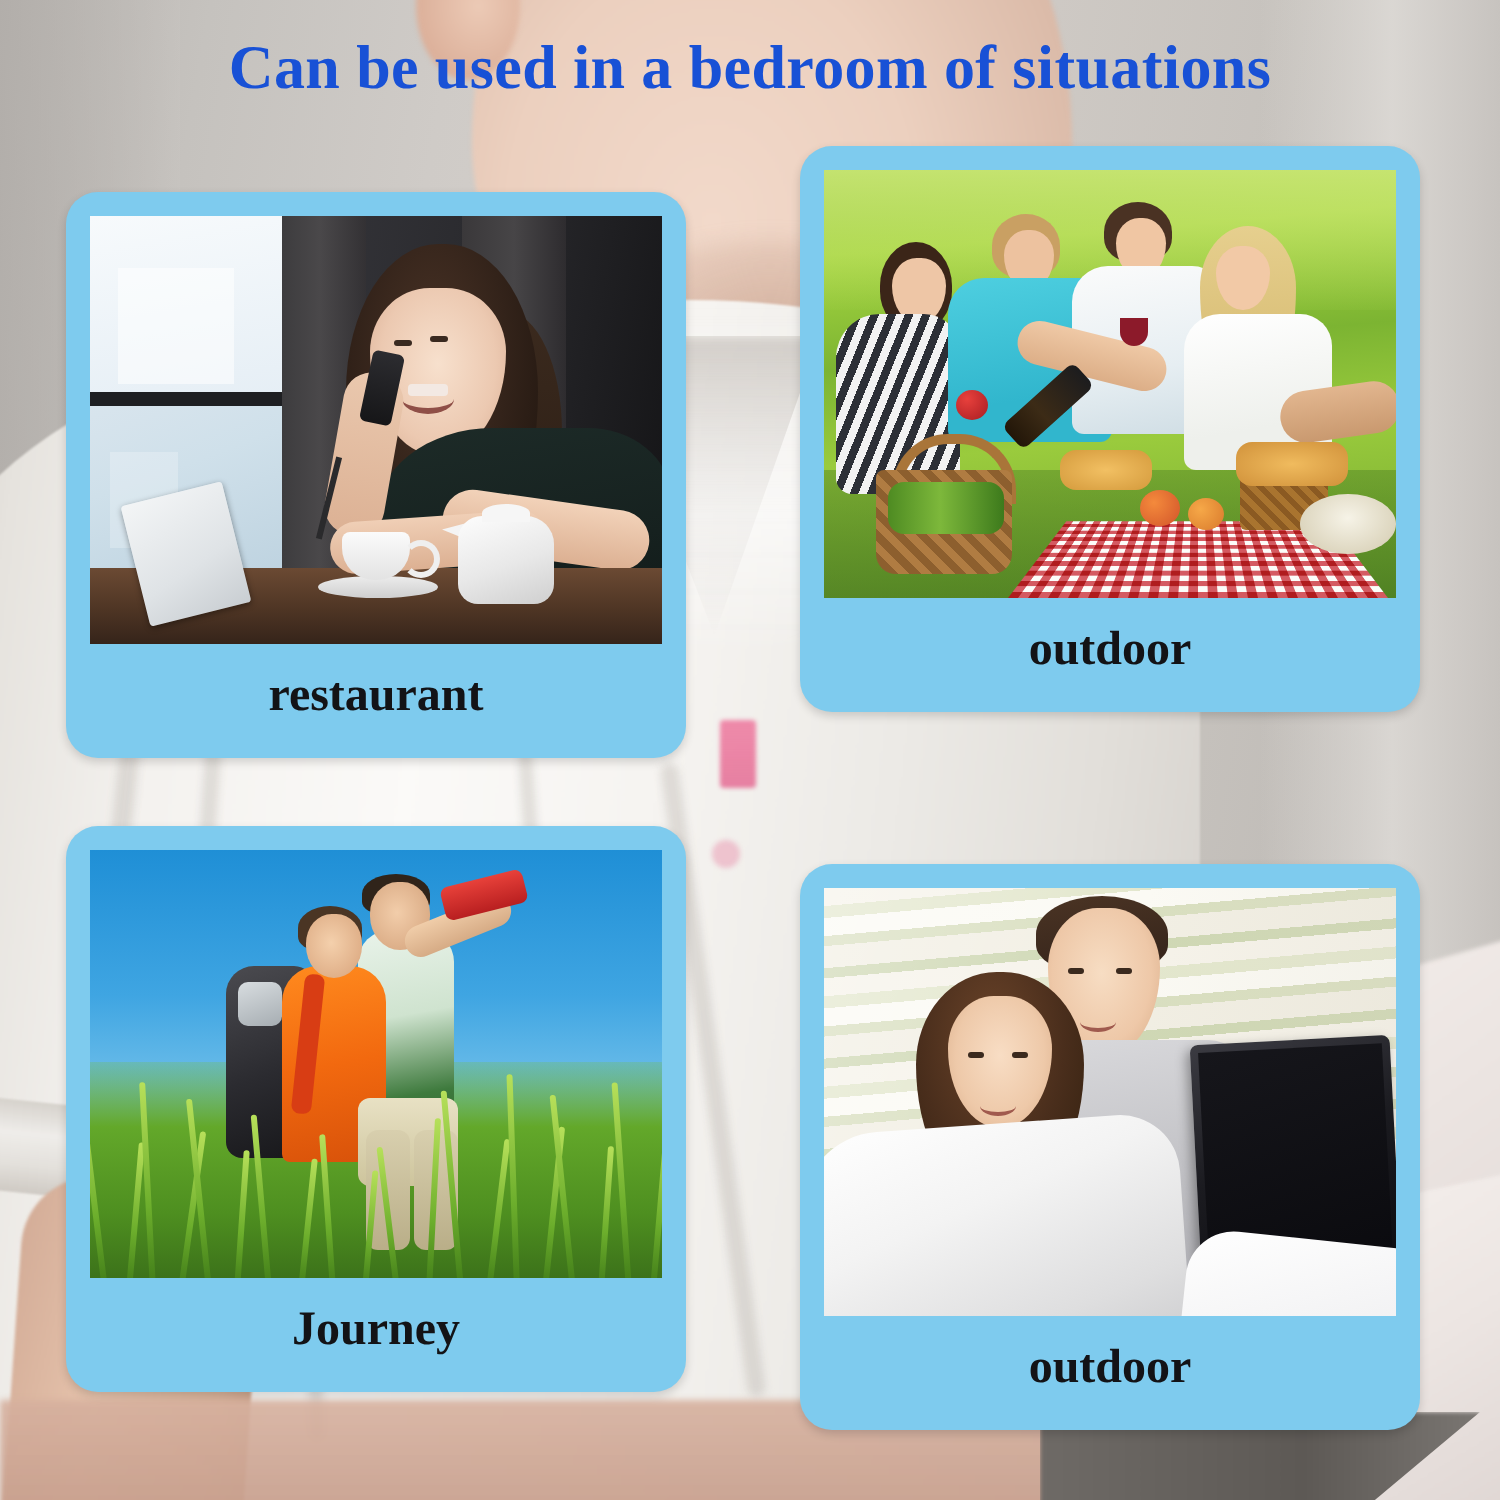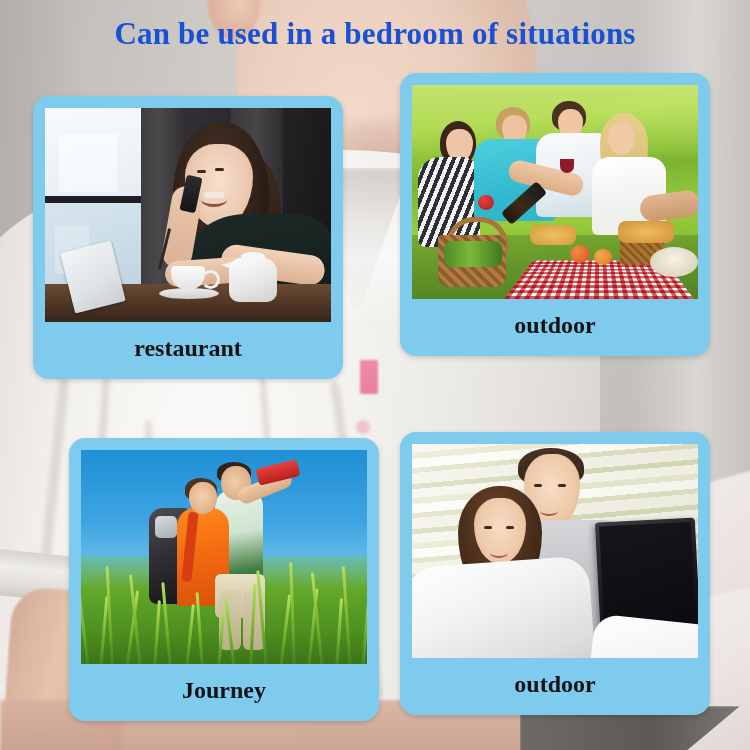--- a/index.html
+++ b/index.html
@@ -191,21 +191,21 @@
     position: absolute;
     width: 310px;
     height: 283px;
     background: #7ecbee;
     border-radius: 16px;
     box-shadow: 0 2px 5px rgba(0,0,0,.16);
     box-sizing: border-box;
   }
   .card.c0 { left: 0;     top: 0; margin-top: 23px;   }
   .card.c1 { left: 367px; top: 0;   }
-  .card.c2 { left: 0;     top: 365px; margin-left: 36px; }
+  .card.c2 { left: 0;     top: 340px; }
   .card.c3 { left: 367px; top: 359px; }
 
   .photo {
     position: absolute;
     left: 12px; top: 12px;
     width: 286px; height: 214px;
     overflow: hidden;
     background: #222;
   }
   .caption {

